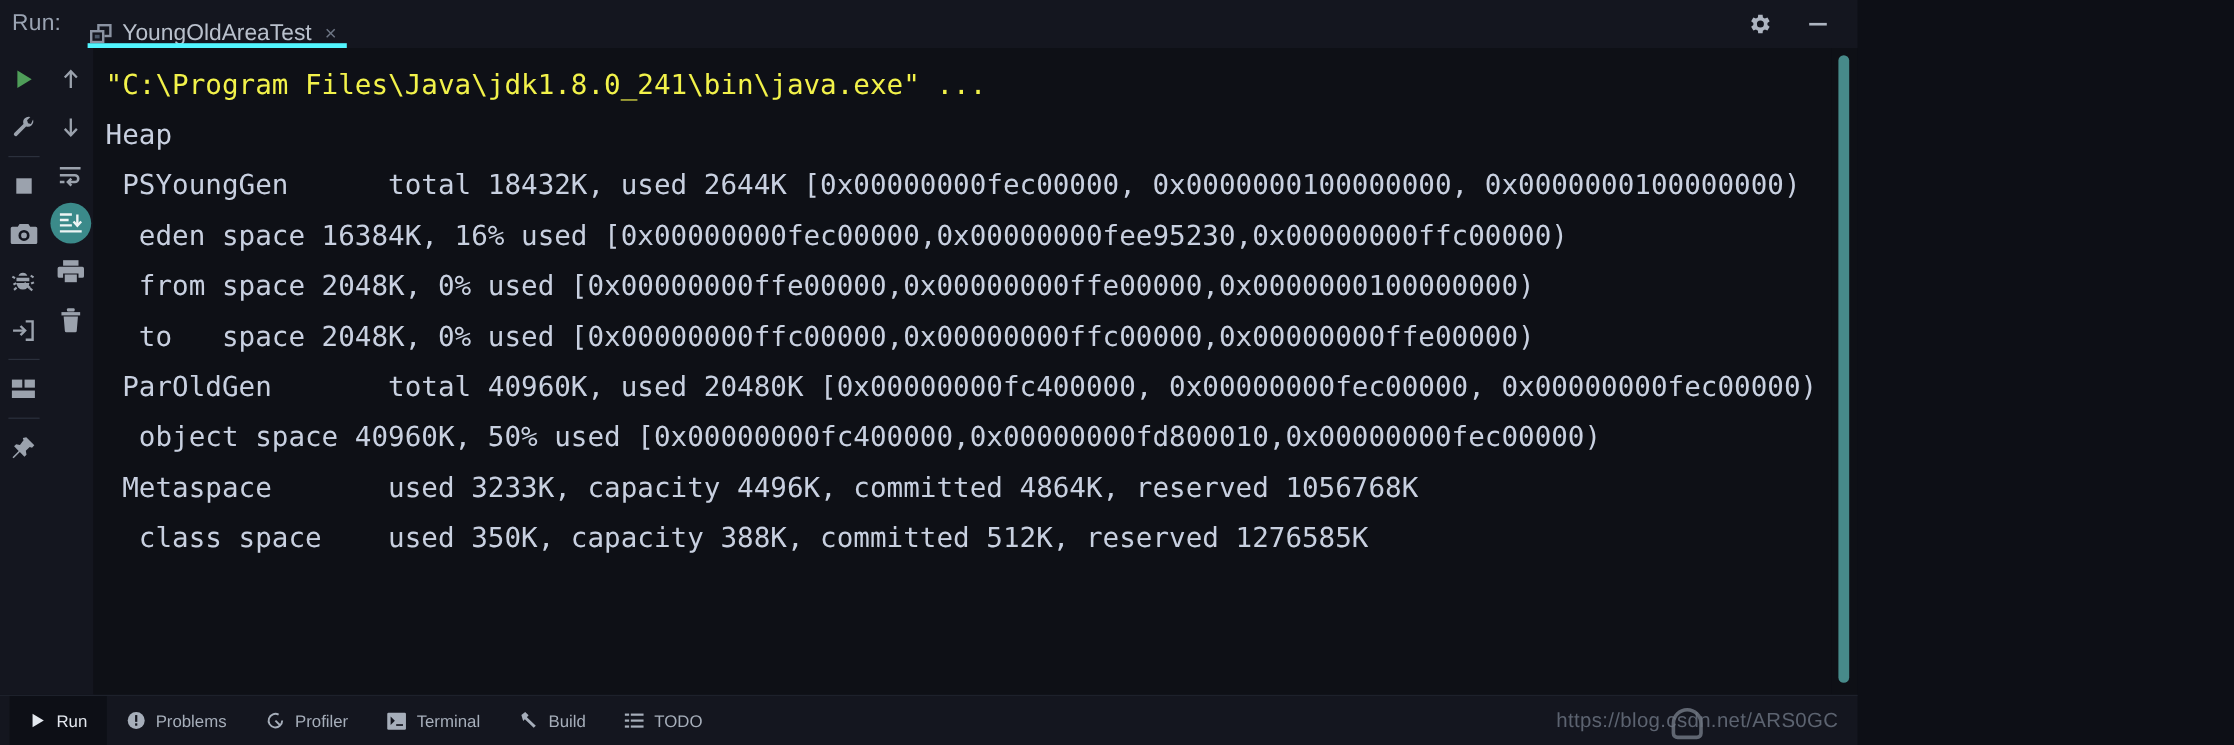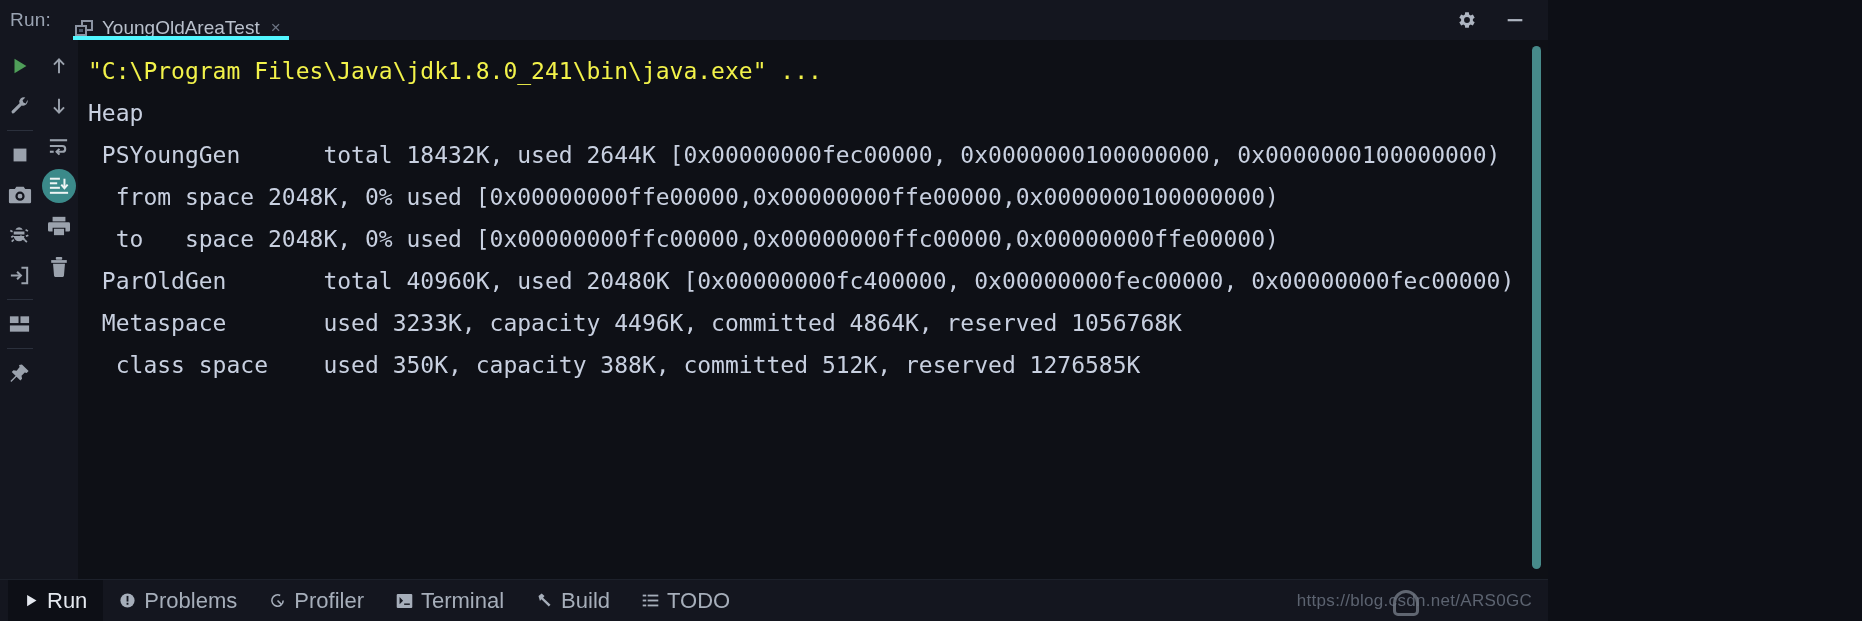--- a/index.html
+++ b/index.html
@@ -99,21 +99,21 @@
     height:42px; min-height:42px;
     background:#14161f;
     display:flex; align-items:center;
     position:relative;
     border-top:1px solid #1d212b;
   }
   .sb-left-pad { width:8px; }
   .sb-item {
     display:flex; align-items:center; gap:8px;
     padding:0 16px; height:100%;
-    font-size:22px; color:#a6aeba; cursor:default;text-align:center;
+    font-size:14px; color:#a6aeba; cursor:default;text-align:center;
   }
   .sb-item.active { background:#0d0f16; color:#e4e8ef; }
   .sb-item svg { display:block; }
   .watermark {
     margin-left:auto; padding-right:16px;
     font-size:17px; color:#5c6370; letter-spacing:.3px;
     position:relative;
   }
   .wm-logo {
     position:absolute; left:96px; top:-1px;
@@ -258,23 +258,25 @@
             <path d="M5.5 9h13l-1.1 13.2a1.3 1.3 0 0 1-1.3 1.2H7.9a1.3 1.3 0 0 1-1.3-1.2z"></path>
           </svg>
         </div>
       </div>
     </div>
 
     <div class="console">
       <div class="line cmd">"C:\Program Files\Java\jdk1.8.0_241\bin\java.exe" ...</div>
       <div class="line head">Heap</div>
       <div class="line"> PSYoungGen      total 18432K, used 2644K [0x00000000fec00000, 0x0000000100000000, 0x0000000100000000)</div>
+      <div class="line">  eden space 16384K, 16% used [0x00000000fec00000,0x00000000fee95230,0x00000000ffc00000)</div>
       <div class="line">  from space 2048K, 0% used [0x00000000ffe00000,0x00000000ffe00000,0x0000000100000000)</div>
       <div class="line">  to   space 2048K, 0% used [0x00000000ffc00000,0x00000000ffc00000,0x00000000ffe00000)</div>
       <div class="line"> ParOldGen       total 40960K, used 20480K [0x00000000fc400000, 0x00000000fec00000, 0x00000000fec00000)</div>
+      <div class="line">  object space 40960K, 50% used [0x00000000fc400000,0x00000000fd800010,0x00000000fec00000)</div>
       <div class="line"> Metaspace       used 3233K, capacity 4496K, committed 4864K, reserved 1056768K</div>
       <div class="line">  class space    used 350K, capacity 388K, committed 512K, reserved 1276585K</div>
     </div>
 
     <div class="scroll-track">
       <div class="scroll-thumb"></div>
     </div>
   </div>
 
   <div class="statusbar">

